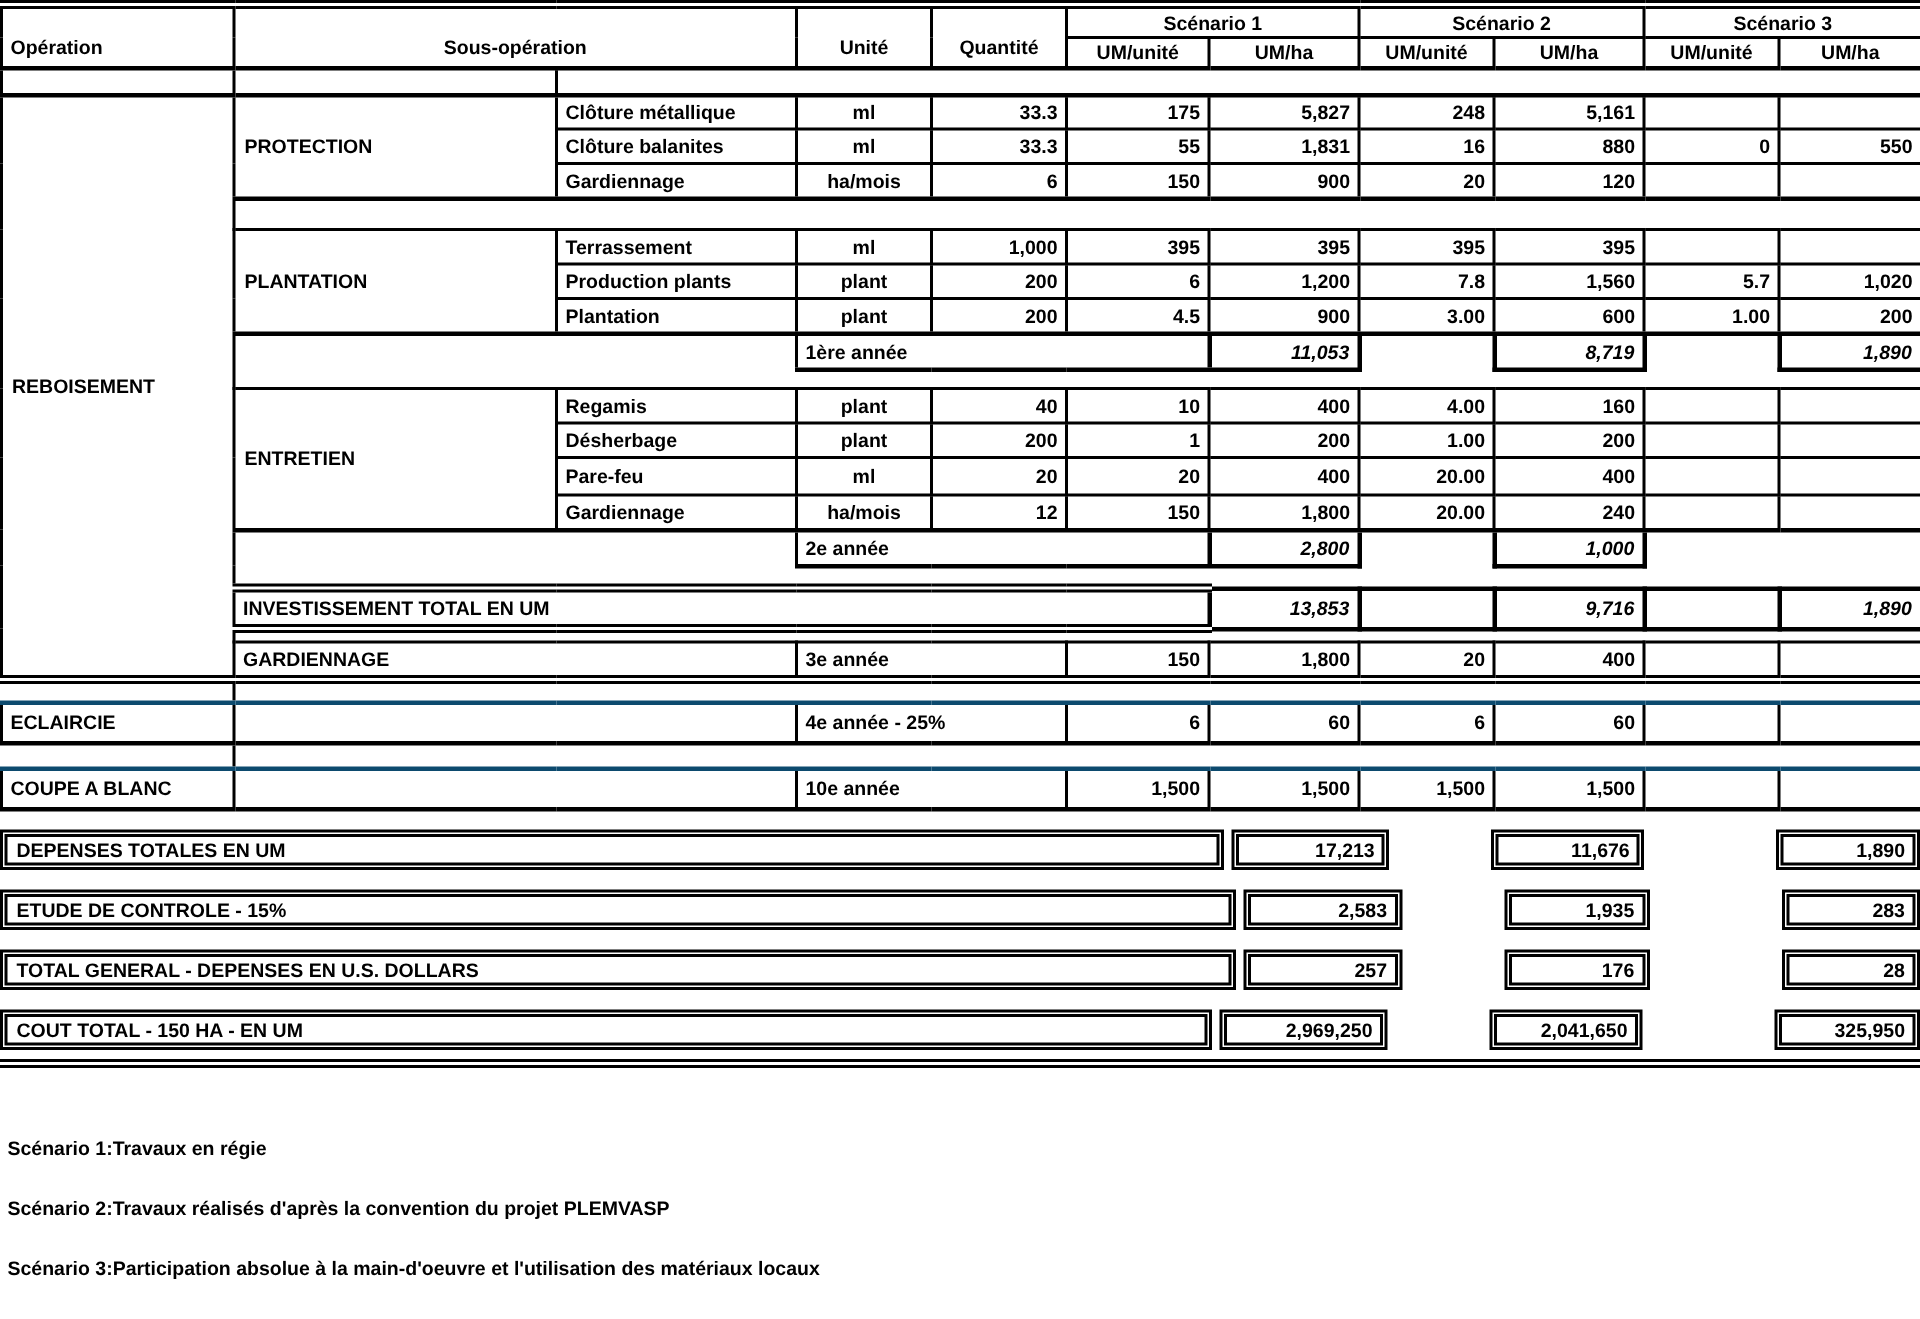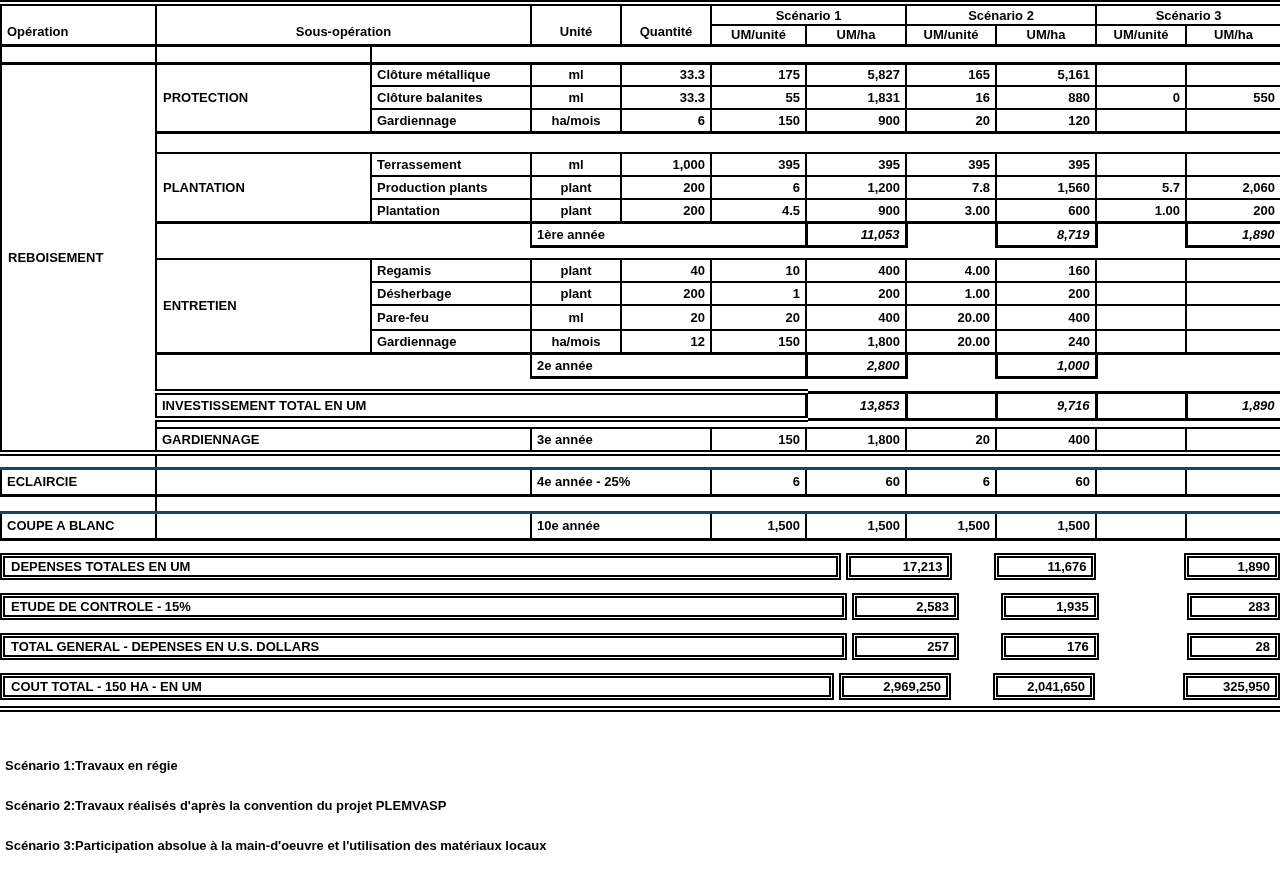--- a/index.html
+++ b/index.html
@@ -28,21 +28,21 @@
   .opcell { vertical-align:middle; padding-left:6px; }
   .grp { vertical-align:middle; padding-left:6px; }
 
   .sum { margin-top:12px; }
   .sumrow { display:flex; height:27px; margin-top:13px; align-items:stretch; }
   .sumrow.first { margin-top:12px; }
   .sumlabel,.sumbox { border:5px double #000; background:#fff; }
   .sumlabel { width:948px; display:flex; align-items:center; padding-left:6px; }
   .sumbox { display:flex; align-items:center; justify-content:flex-end; padding-right:5px;padding-left:48px; }
   .b1 { width:112px; margin-left:5px; }
-  .b2 { width:102px; margin-left:42px;text-align:right; }
+  .b2 { width:102px; margin-left:68px;text-align:right; }
   .b3 { width:97px;  margin-left:88px; }
   .endrule { margin-top:6px; border-top:6px double #000; height:0; }
 
   .notes { margin-top:46px; padding-left:5px; }
   .note { margin-bottom:25px; }
   .nlabel { }
 </style>
 </head>
 <body>
 
@@ -86,21 +86,21 @@
   </tr>
 
   <tr style="height:23px">
     <td rowspan="18" class="opcell db">REBOISEMENT</td>
     <td rowspan="3" class="grp hb">PROTECTION</td>
     <td>Clôture métallique</td>
     <td class="c">ml</td>
     <td class="n">33.3</td>
     <td class="n">175</td>
     <td class="n">5,827</td>
-    <td class="n">165</td>
+    <td class="n">248</td>
     <td class="n">5,161</td>
     <td class="n"></td>
     <td class="n"></td>
   </tr>
   <tr style="height:23px">
     <td>Clôture balanites</td>
     <td class="c">ml</td>
     <td class="n">33.3</td>
     <td class="n">55</td>
     <td class="n">1,831</td>
@@ -138,21 +138,21 @@
   </tr>
   <tr style="height:23px">
     <td>Production plants</td>
     <td class="c">plant</td>
     <td class="n">200</td>
     <td class="n">6</td>
     <td class="n">1,200</td>
     <td class="n">7.8</td>
     <td class="n">1,560</td>
     <td class="n">5.7</td>
-    <td class="n">2,060</td>
+    <td class="n">1,020</td>
   </tr>
   <tr style="height:23px">
     <td class="hb">Plantation</td>
     <td class="c hb">plant</td>
     <td class="n hb">200</td>
     <td class="n hb">4.5</td>
     <td class="n hb">900</td>
     <td class="n hb">3.00</td>
     <td class="n hb">600</td>
     <td class="n hb">1.00</td>

